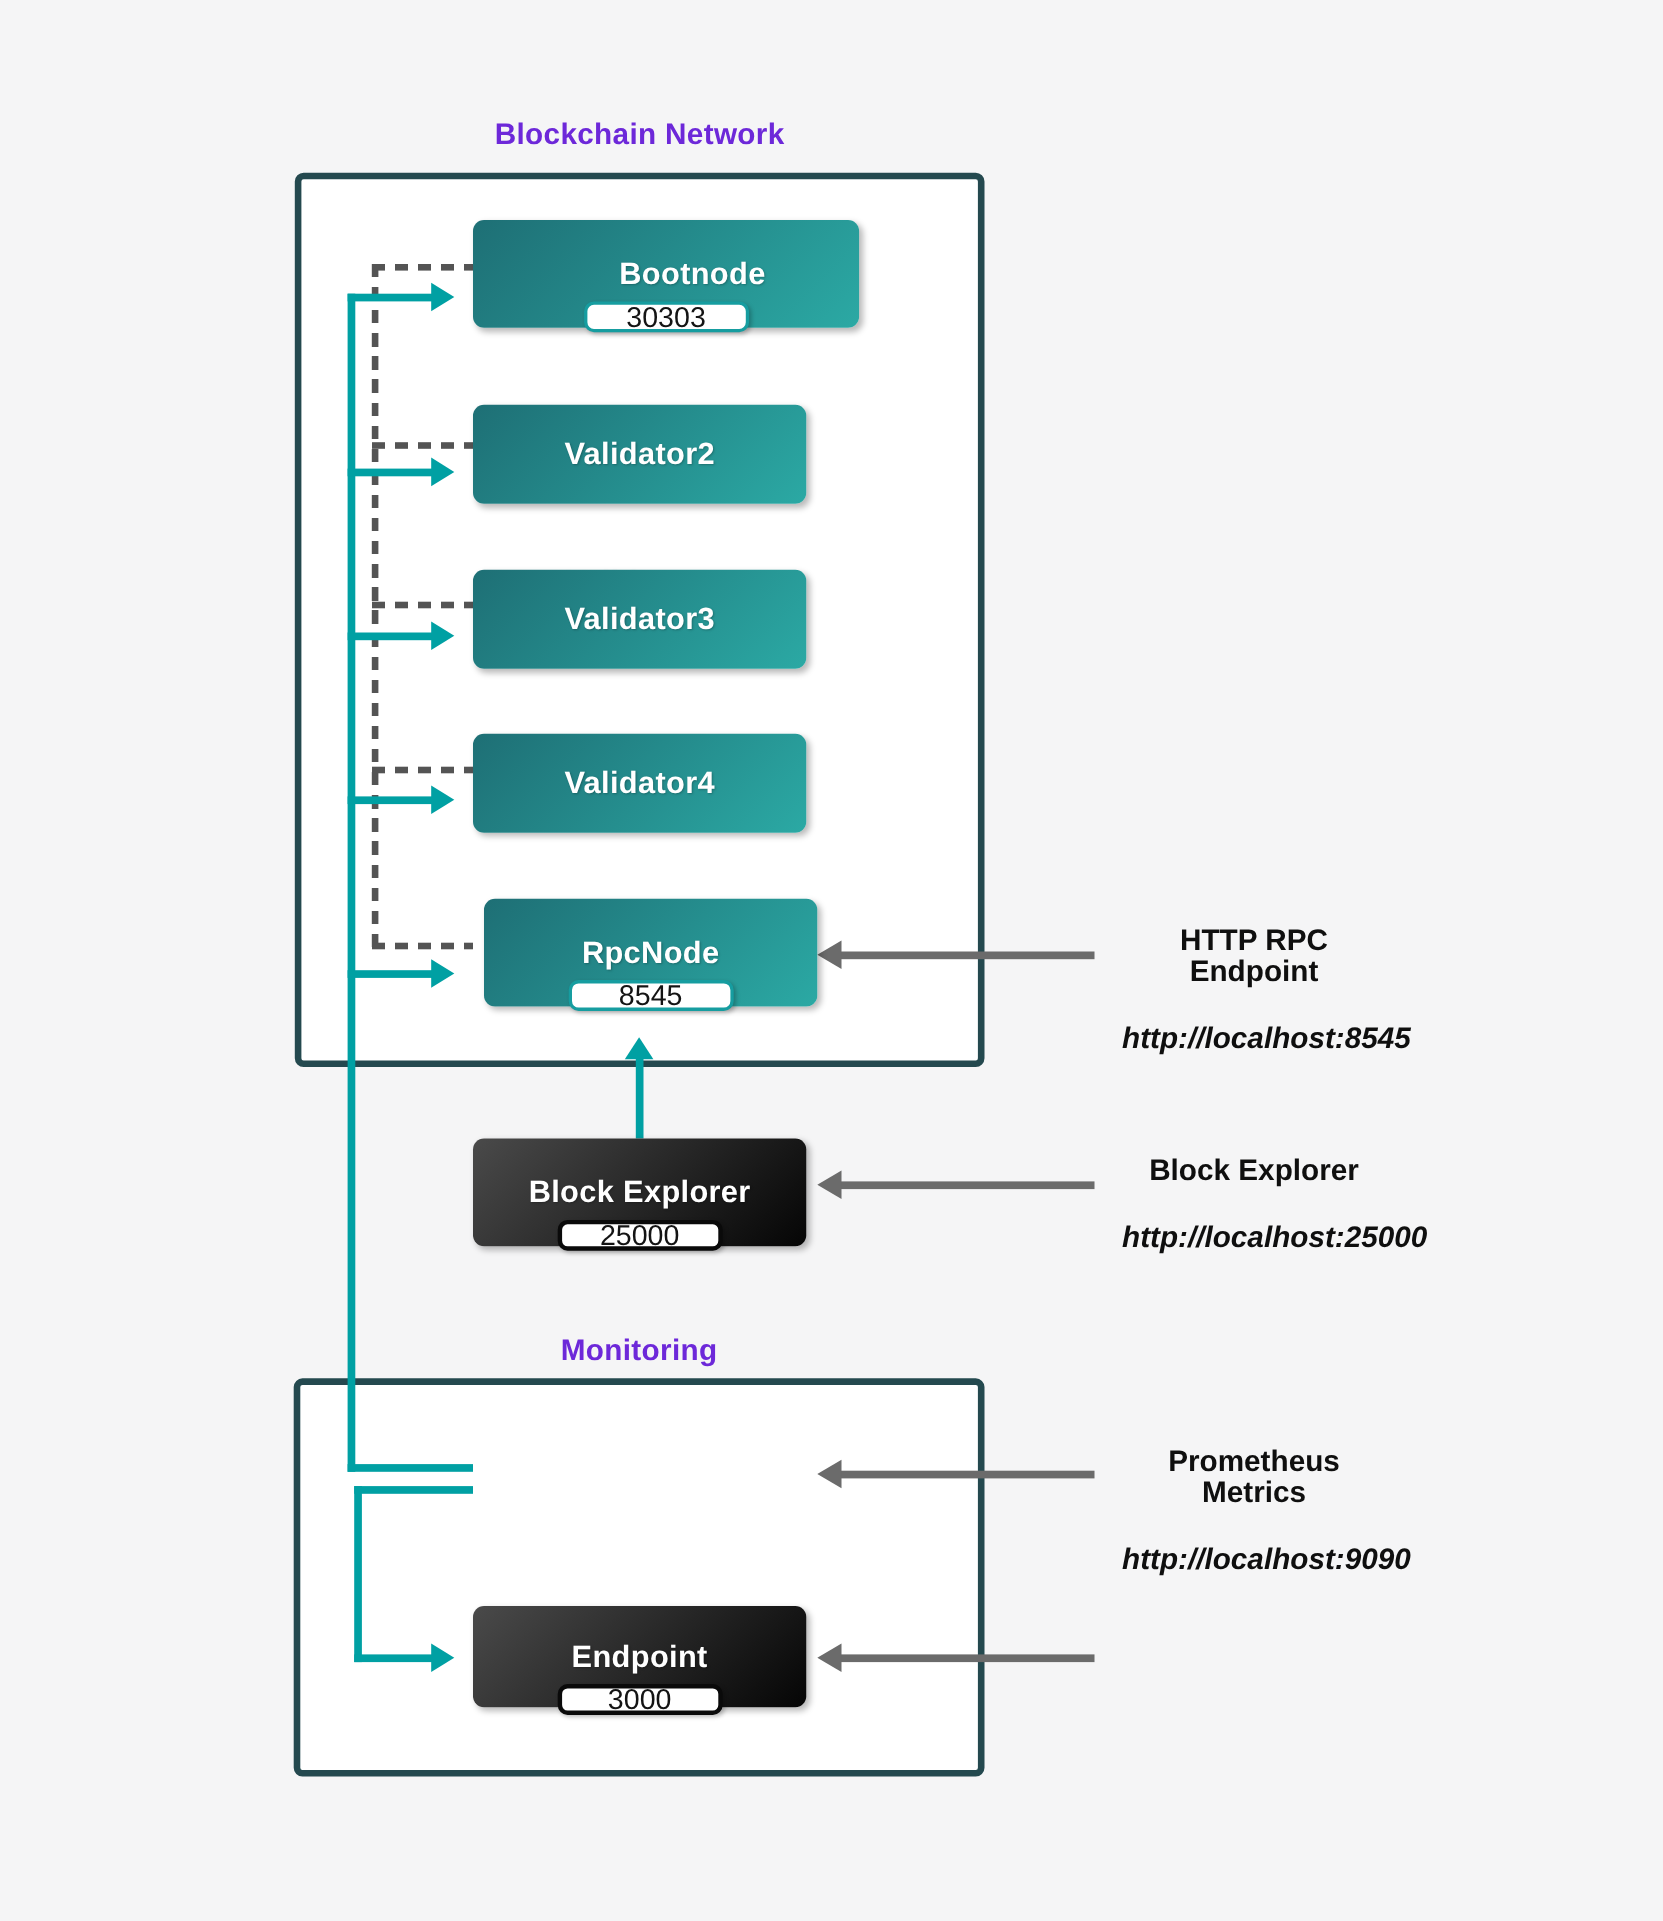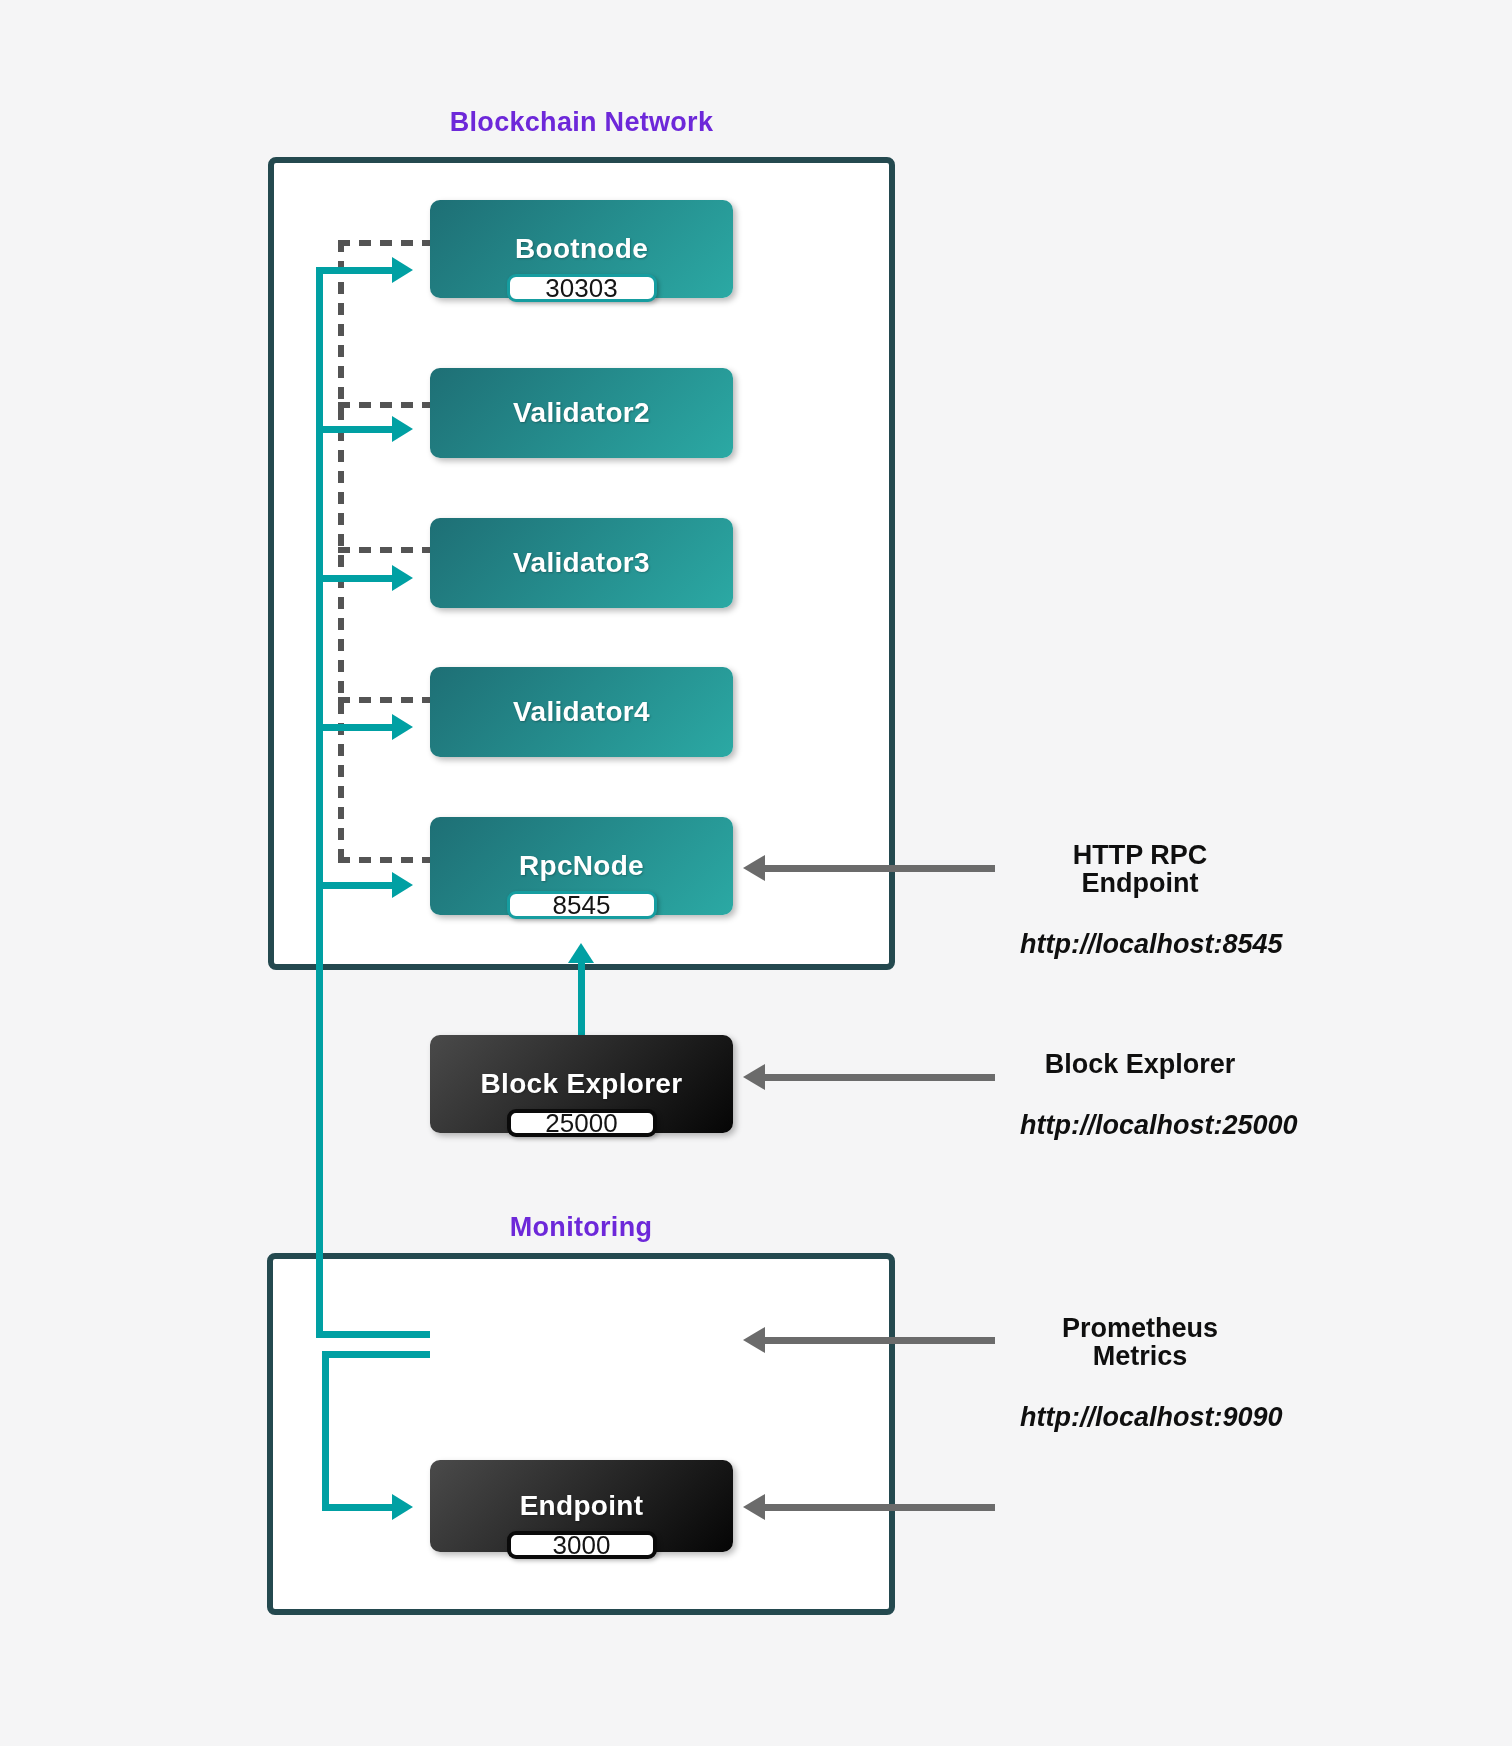--- a/index.html
+++ b/index.html
@@ -111,38 +111,38 @@
   <div class="arr-left-gray" style="left:743px;top:1064px;"></div>
 
   <div class="gray-line" style="left:760px;top:1337px;width:235px;height:7px;"></div>
   <div class="arr-left-gray" style="left:743px;top:1327px;"></div>
 
   <div class="gray-line" style="left:760px;top:1504px;width:235px;height:7px;"></div>
   <div class="arr-left-gray" style="left:743px;top:1494px;"></div>
 
   <div class="hidden-node-label" style="left:430px;top:514px;">Validator1</div>
 
-  <div class="node node-teal" style="left:430px;top:200px;height:98px;">
+  <div class="node node-teal" style="left:430px;top:200px;height:98px;padding-left:48px;">
     <span class="node-label">Bootnode</span>
     <span class="port-badge badge-teal" style="top:74px;">30303</span>
   </div>
 
   <div class="node node-teal" style="left:430px;top:368px;height:90px;">
     <span class="node-label">Validator2</span>
   </div>
 
   <div class="node node-teal" style="left:430px;top:518px;height:90px;">
     <span class="node-label">Validator3</span>
   </div>
 
   <div class="node node-teal" style="left:430px;top:667px;height:90px;">
     <span class="node-label">Validator4</span>
   </div>
 
-  <div class="node node-teal" style="left:430px;top:817px;height:98px;">
+  <div class="node node-teal" style="left:440px;top:817px;height:98px;">
     <span class="node-label">RpcNode</span>
     <span class="port-badge badge-teal" style="top:74px;">8545</span>
   </div>
 
   <div class="node node-dark" style="left:430px;top:1035px;height:98px;">
     <span class="node-label">Block Explorer</span>
     <span class="port-badge badge-dark" style="top:74px;">25000</span>
   </div>
 
 

